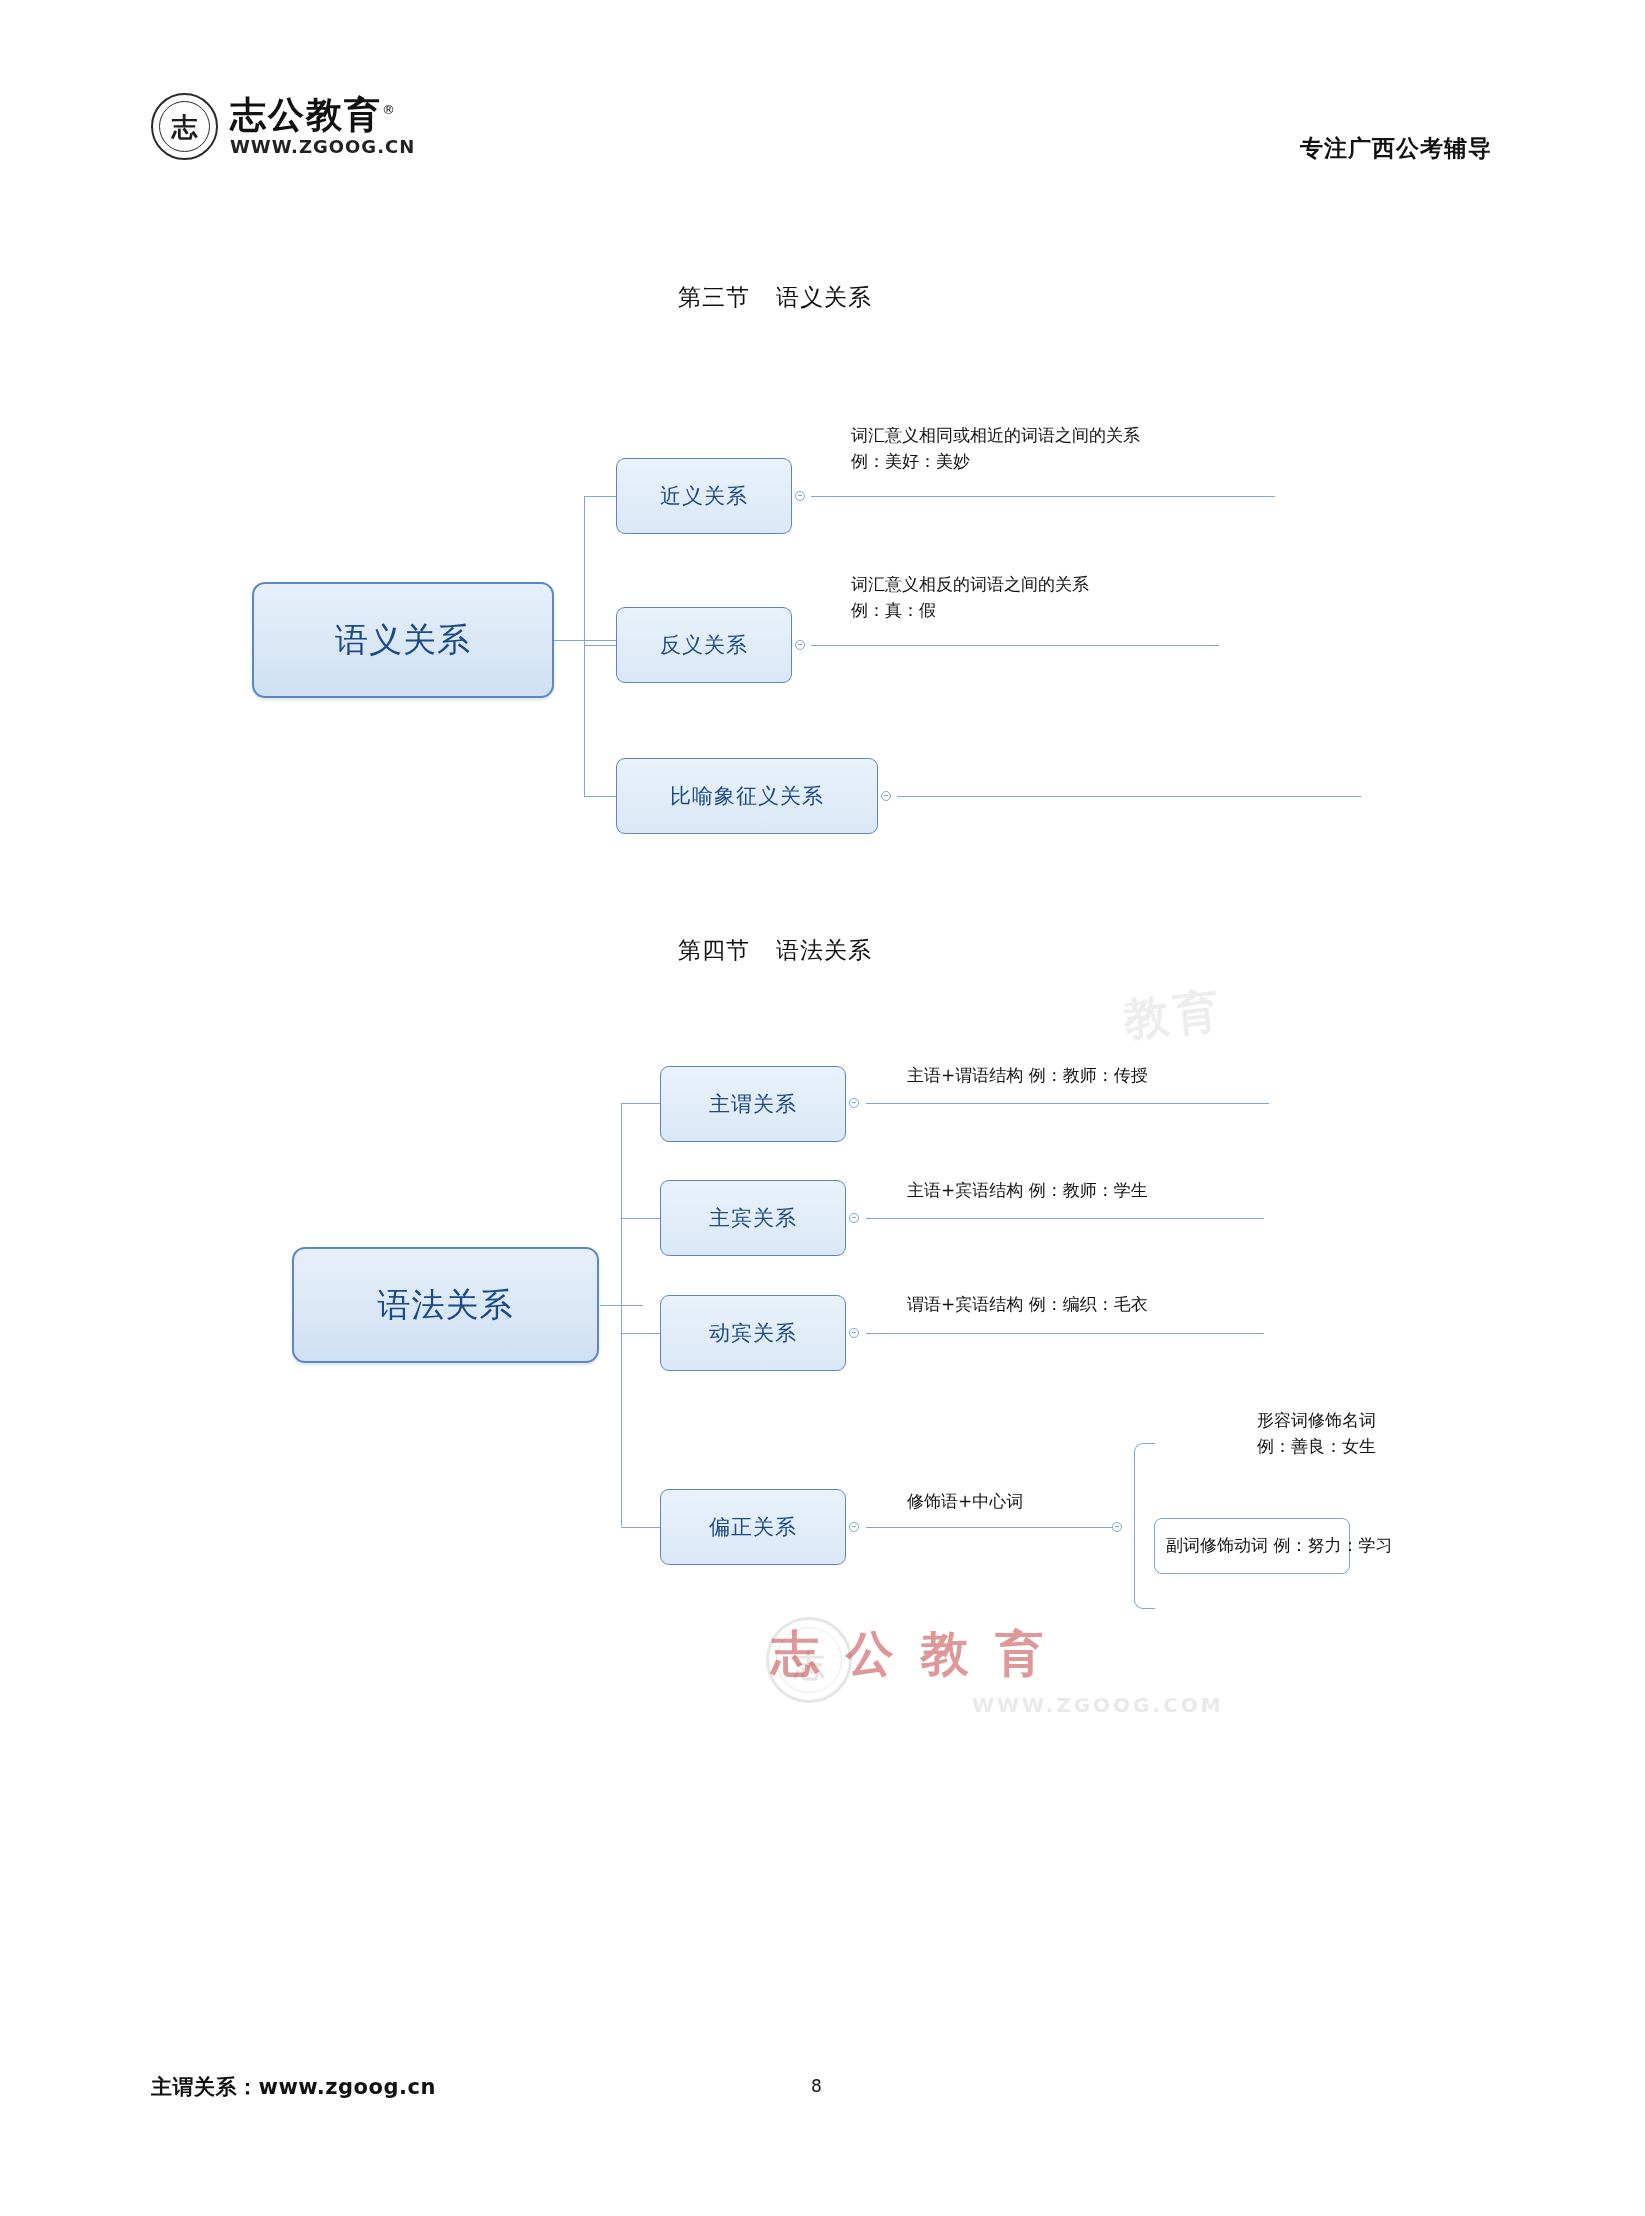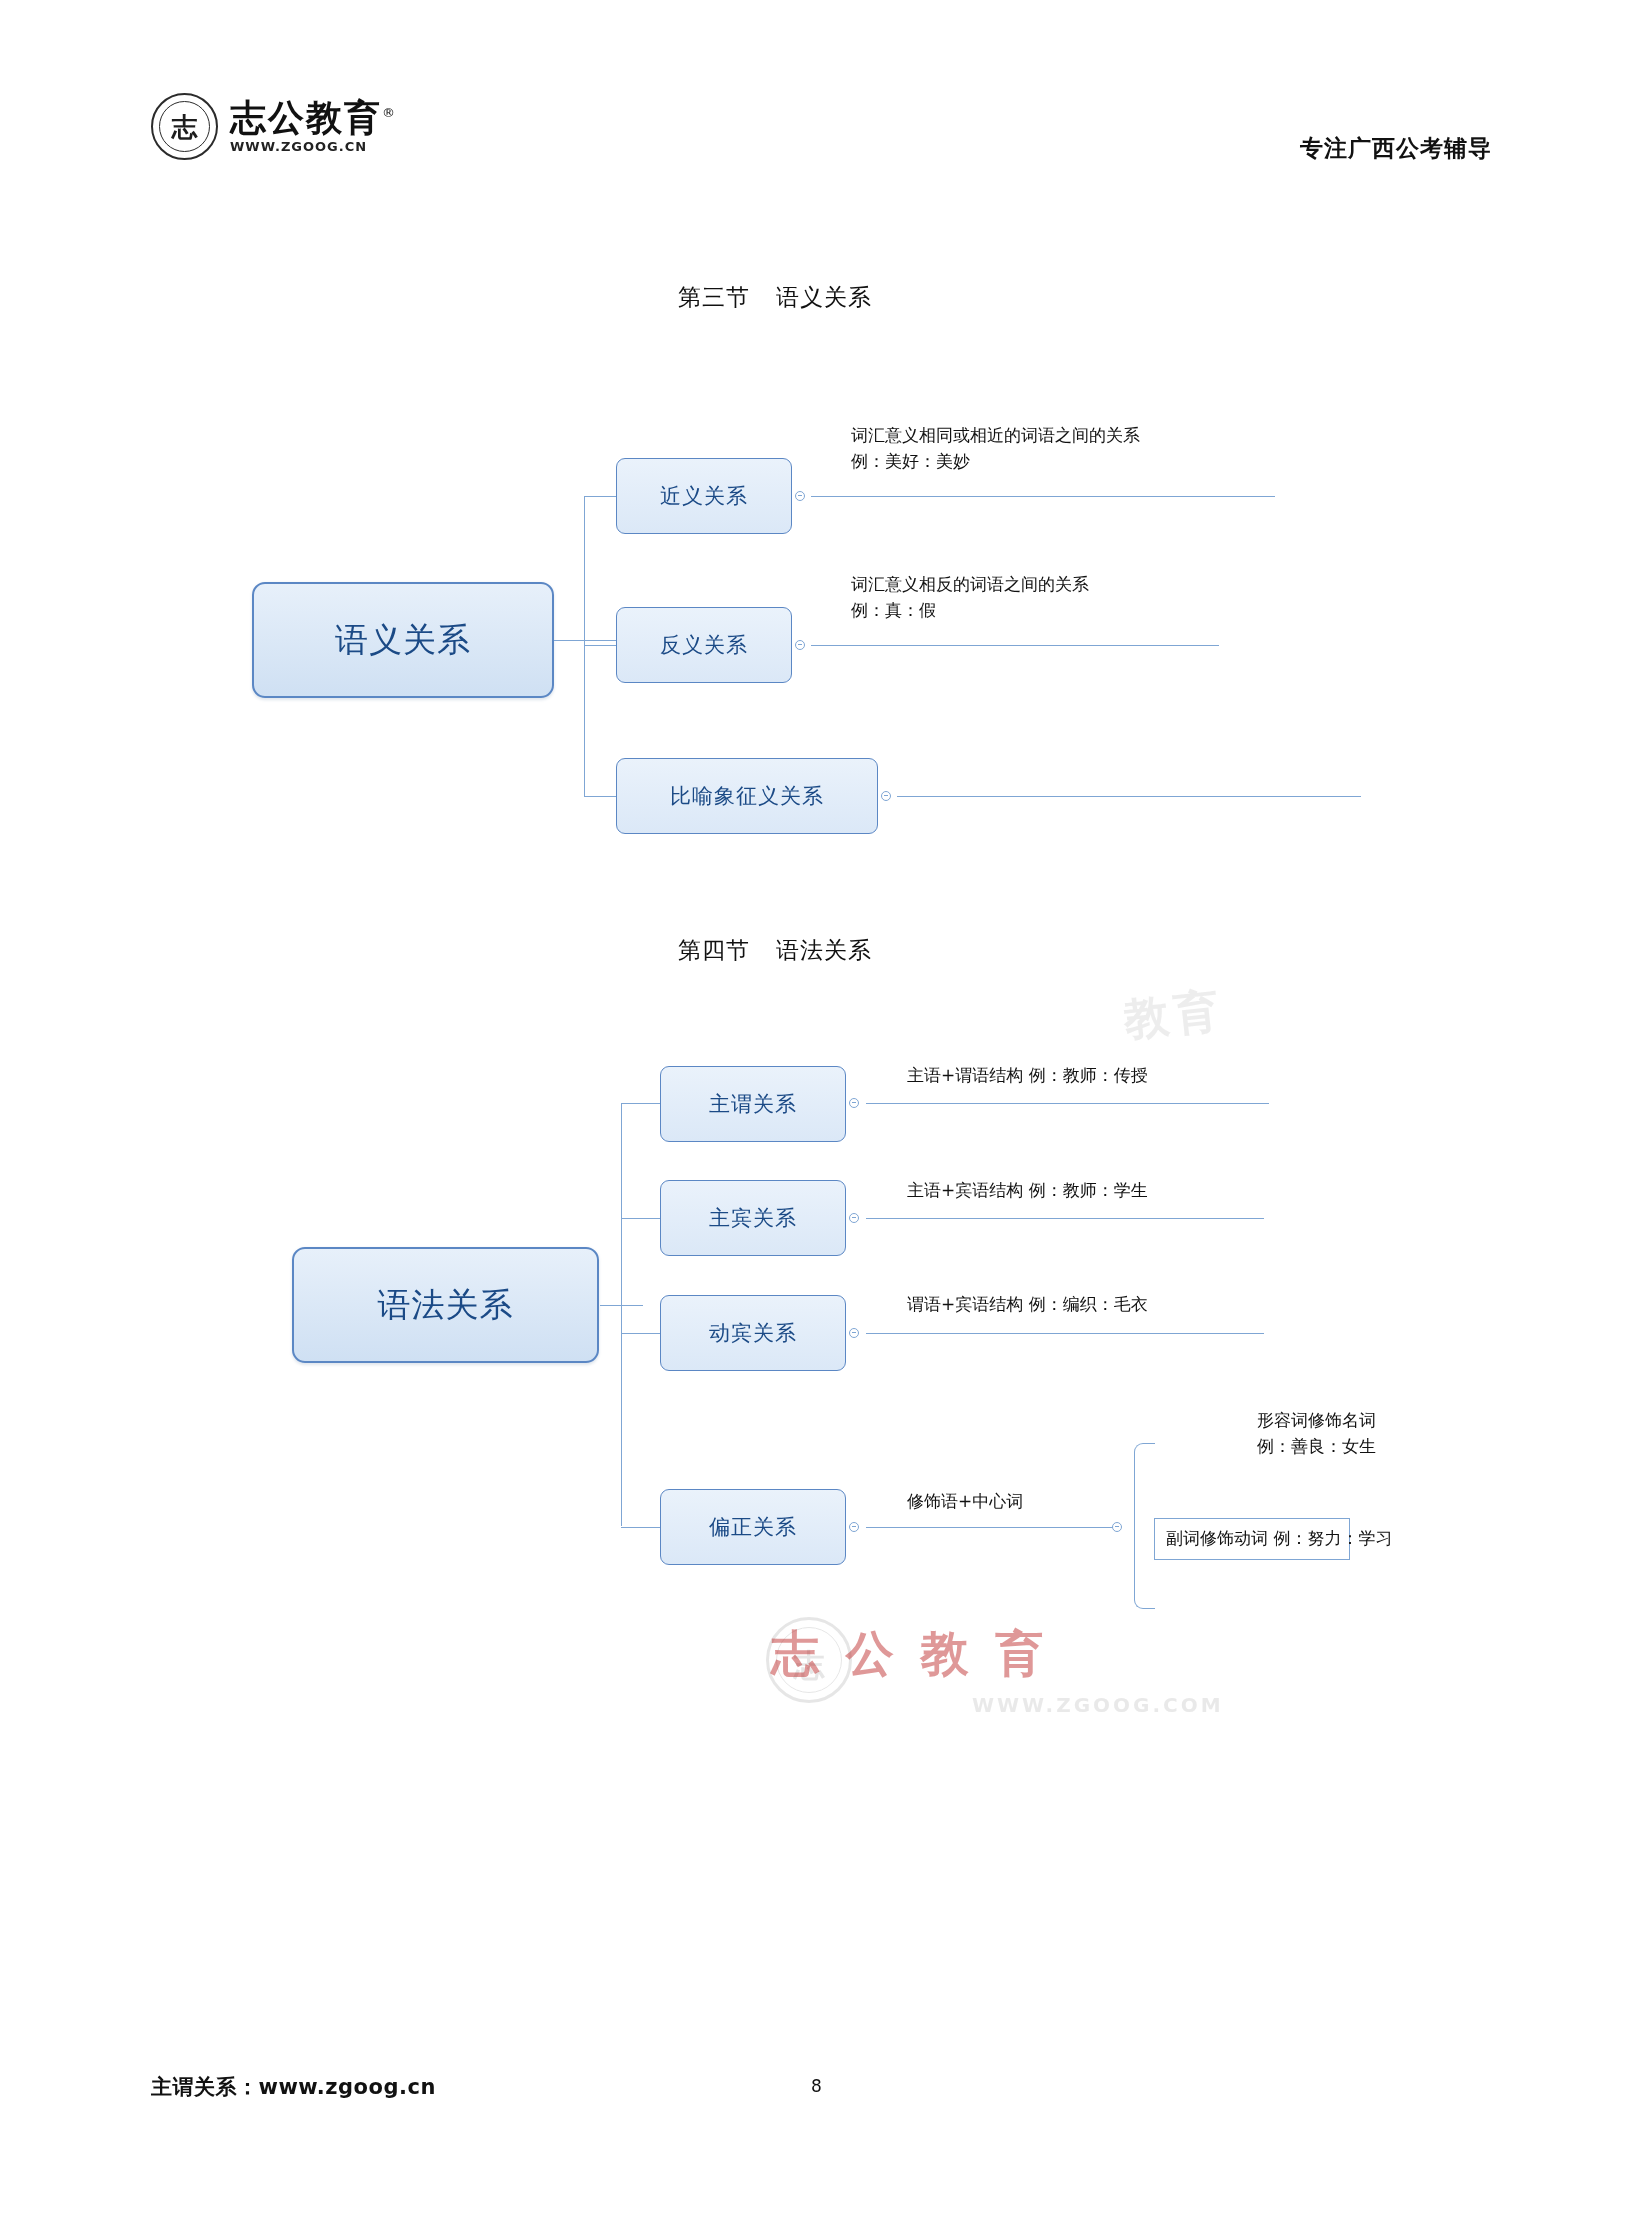--- a/index.html
+++ b/index.html
@@ -69,21 +69,21 @@
     color: #111;
     line-height: 1.05;
     white-space: nowrap;
   }
   .logo-title .reg {
     font-size: 13px;
     vertical-align: super;
     font-weight: normal;
   }
   .logo-url {
-    font-size: 13px;
+    font-size: 18px;
     letter-spacing: 1px;
     color: #222;
     margin-top: 3px;
     font-weight: bold;
   }
   .header-right {
     position: absolute;
     right: 154px;
     top: 45px;
     font-size: 23px;
@@ -132,25 +132,25 @@
     box-shadow: 0 1.5px 3px rgba(80,110,150,0.18);
   }
   .node.child {
     font-size: 21px;
   }
   .leafnode {
     position: absolute;
     box-sizing: border-box;
     background: #ffffff;
     border: 1.5px solid #7fa6d4;
-    border-radius: 0;
+    border-radius: 8px;
     color: #111;
     font-size: 17px;
     line-height: 1.5;
-    padding: 7px 11px;
+    padding: 14px 11px;
     white-space: nowrap;
   }
   .leaftext {
     position: absolute;
     color: #111;
     font-size: 17px;
     line-height: 1.5;
     white-space: nowrap;
   }
   .leaftext .ex { display: block; }

